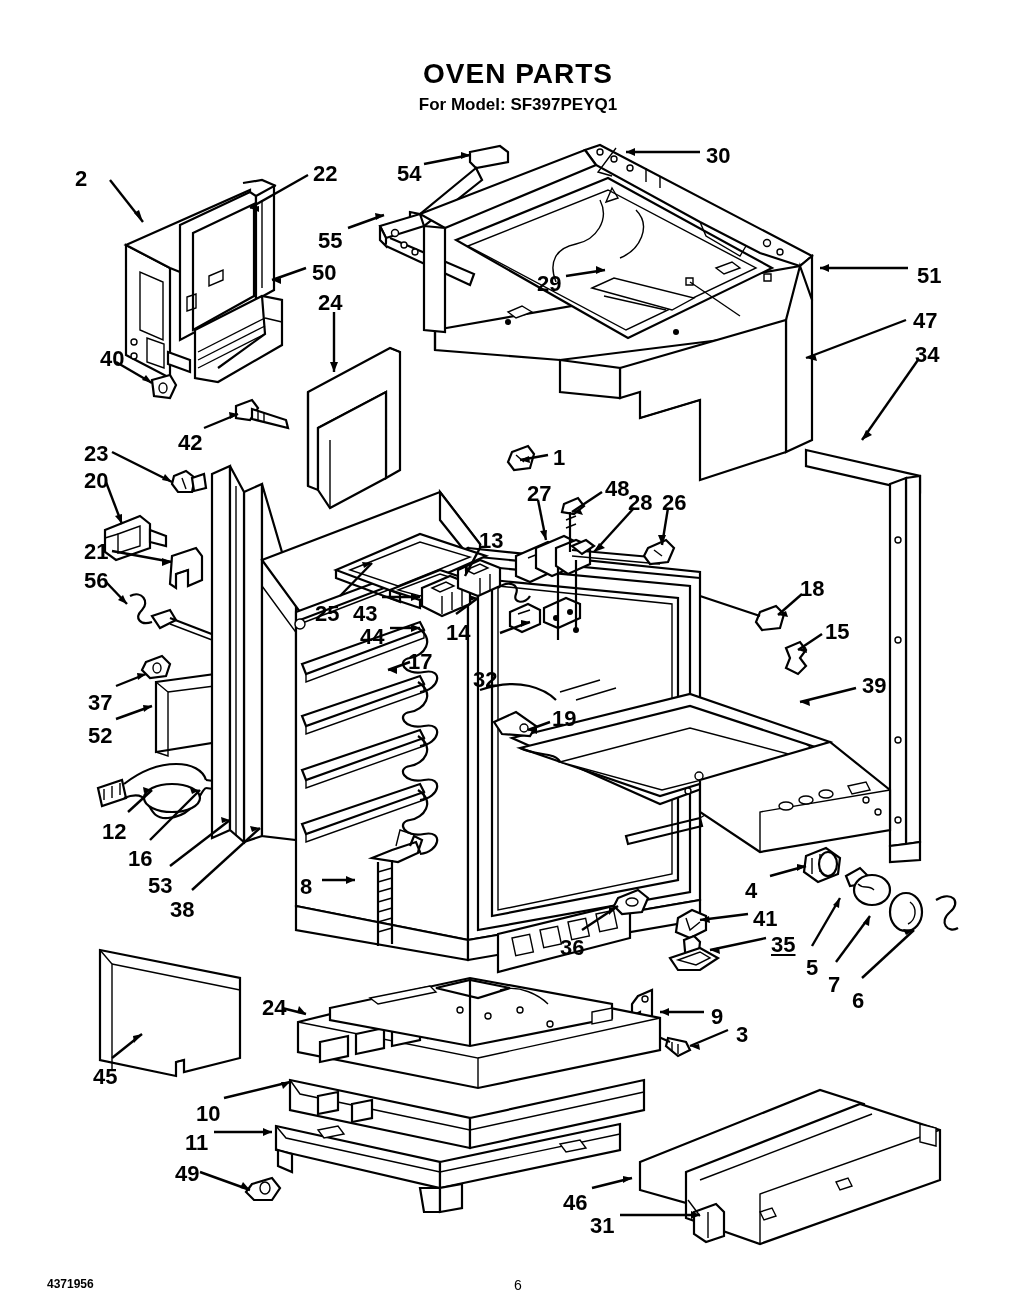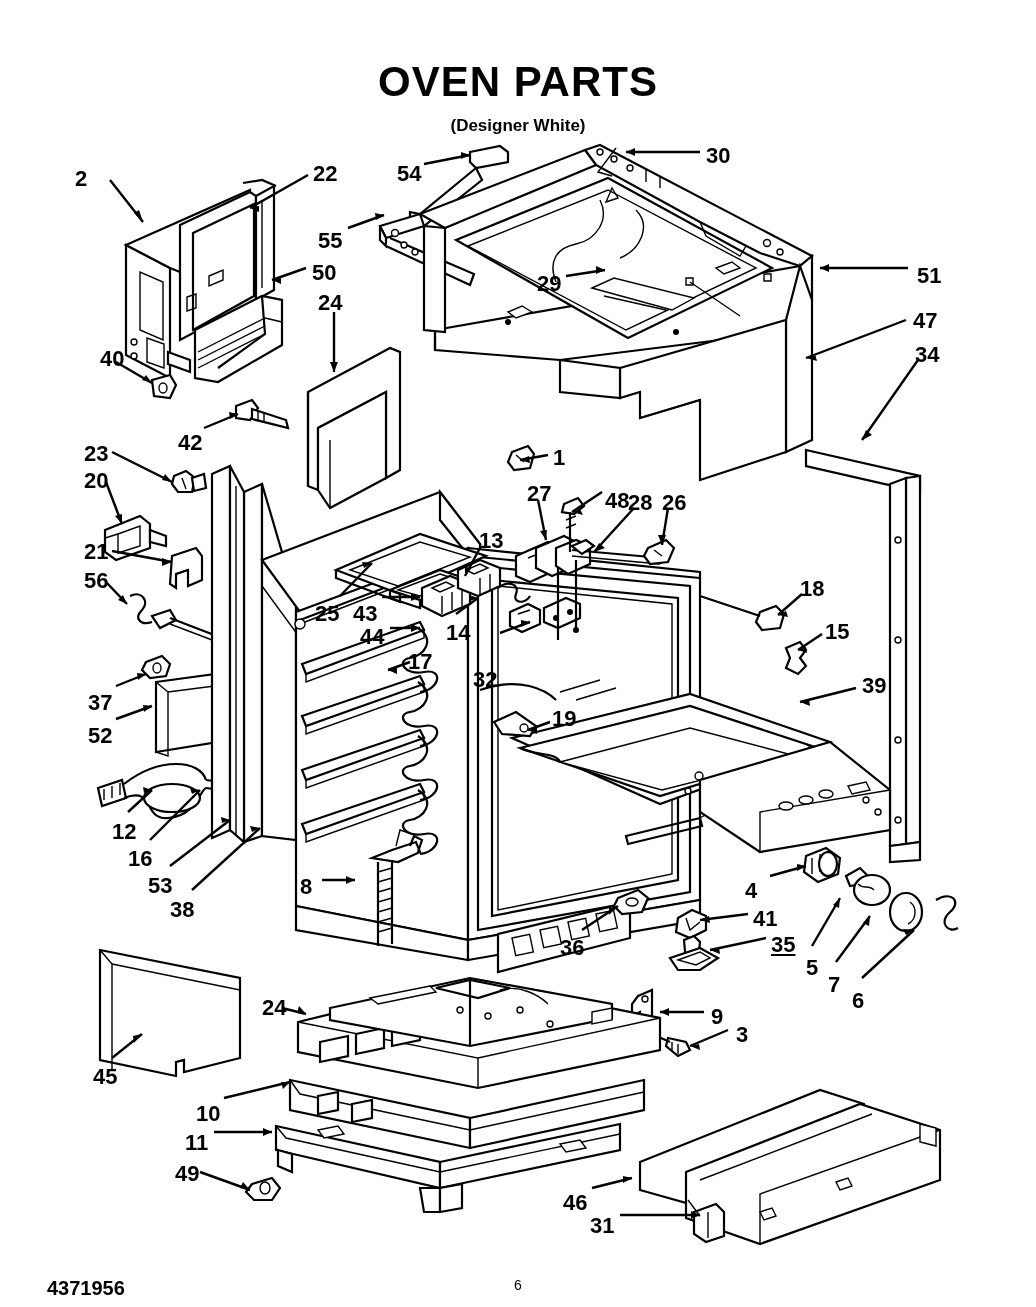--- a/index.html
+++ b/index.html
@@ -1,27 +1,27 @@
 <!DOCTYPE html>
 <html><head>
 <meta charset="utf-8">
 <style>
   html,body{margin:0;padding:0;background:#ffffff;}
   body{width:1036px;height:1307px;position:relative;overflow:hidden;
        font-family:"Liberation Sans",sans-serif;color:#000;}
   #sheet{position:absolute;left:0;top:0;width:1036px;height:1307px;}
 
   .title{position:absolute;left:0;top:58px;width:1036px;text-align:center;
-         font-size:42px;font-weight:bold;letter-spacing:1px;}
+         font-size:28px;font-weight:bold;letter-spacing:1px;}
   .subtitle{position:absolute;left:0;top:95px;width:1036px;text-align:center;
             font-size:17px;font-weight:bold;}
   .subtitle2{position:absolute;left:0;top:116px;width:1036px;text-align:center;
              font-size:17px;font-weight:bold;}
 
-  .footer-left{position:absolute;left:47px;top:1277px;font-size:20px;font-weight:bold;}
+  .footer-left{position:absolute;left:47px;top:1277px;font-size:12px;font-weight:bold;}
   .footer-page{position:absolute;left:0;top:1277px;width:1036px;text-align:center;
                font-size:14px;}
 
   
   .cal{position:absolute;font-size:22px;font-weight:bold;line-height:1;
        font-family:"Liberation Sans",sans-serif;}
 
   svg.art{position:absolute;left:0;top:0;width:1036px;height:1307px;}
   svg.art *{vector-effect:non-scaling-stroke;}
   .ln{stroke:#000;fill:none;}
@@ -29,21 +29,21 @@
   .w2{stroke-width:2.2;}
   .fillw{fill:#fff;}
   .lead{stroke:#000;stroke-width:2.4;fill:none;}
 </style>
 </head>
 <body>
 
 <div id="sheet">
 
   <div class="title">OVEN PARTS</div>
-  <div class="subtitle2">(Designer White)</div>
+  <div class="subtitle">For Model: SF397PEYQ1</div>
 
   <svg class="art" viewBox="0 0 1036 1307">
     <defs>
       <pattern id="stipple" width="6" height="6" patternUnits="userSpaceOnUse">
         <rect width="6" height="6" fill="#fff"></rect>
         <circle cx="1" cy="1" r="0.85" fill="#000"></circle>
         <circle cx="4" cy="3" r="0.85" fill="#000"></circle>
         <circle cx="2.4" cy="4.6" r="0.7" fill="#000"></circle>
       </pattern>
       <pattern id="stipple2" width="5" height="5" patternUnits="userSpaceOnUse">
@@ -542,37 +542,37 @@
       <div class="cal" style="left: 913px; top: 310px;">47</div>
       <div class="cal" style="left: 915px; top: 344px;">34</div>
       <div class="cal" style="left: 100px; top: 348px; text-align: right;">40</div>
       <div class="cal" style="left: 178px; top: 432px;">42</div>
       <div class="cal" style="left: 553px; top: 447px;">1</div>
       <div class="cal" style="left: 84px; top: 443px;">23</div>
       <div class="cal" style="left: 84px; top: 470px;">20</div>
       <div class="cal" style="left: 84px; top: 541px;">21</div>
       <div class="cal" style="left: 84px; top: 570px;">56</div>
       <div class="cal" style="left: 527px; top: 483px;">27</div>
-      <div class="cal" style="left: 605px; top: 490px; text-align: right;">48</div>
+      <div class="cal" style="left: 605px; top: 478px; text-align: right;">48</div>
       <div class="cal" style="left: 628px; top: 492px;">28</div>
       <div class="cal" style="left: 662px; top: 492px;">26</div>
       <div class="cal" style="left: 479px; top: 530px;">13</div>
       <div class="cal" style="left: 315px; top: 603px;">25</div>
       <div class="cal" style="left: 353px; top: 603px;">43</div>
       <div class="cal" style="left: 360px; top: 626px;">44</div>
       <div class="cal" style="left: 446px; top: 622px;">14</div>
       <div class="cal" style="left: 473px; top: 638px; margin-top: 31px;">32</div>
       <div class="cal" style="left: 408px; top: 651px;">17</div>
       <div class="cal" style="left: 800px; top: 578px;">18</div>
       <div class="cal" style="left: 825px; top: 621px;">15</div>
       <div class="cal" style="left: 862px; top: 675px;">39</div>
       <div class="cal" style="left: 552px; top: 708px;">19</div>
       <div class="cal" style="left: 88px; top: 692px;">37</div>
       <div class="cal" style="left: 88px; top: 725px;">52</div>
-      <div class="cal" style="left: 112px; top: 821px;">12</div>
+      <div class="cal" style="left: 102px; top: 821px;">12</div>
       <div class="cal" style="left: 128px; top: 848px;">16</div>
       <div class="cal" style="left: 148px; top: 875px;">53</div>
       <div class="cal" style="left: 170px; top: 899px; text-align: center;">38</div>
       <div class="cal" style="left: 300px; top: 876px;">8</div>
       <div class="cal" style="left: 745px; top: 880px;">4</div>
       <div class="cal" style="left: 753px; top: 908px;">41</div>
       <div class="cal" style="left: 771px; top: 934px; text-decoration: underline;">35</div>
       <div class="cal" style="left: 806px; top: 957px;">5</div>
       <div class="cal" style="left: 828px; top: 974px;">7</div>
       <div class="cal" style="left: 852px; top: 990px;">6</div>

